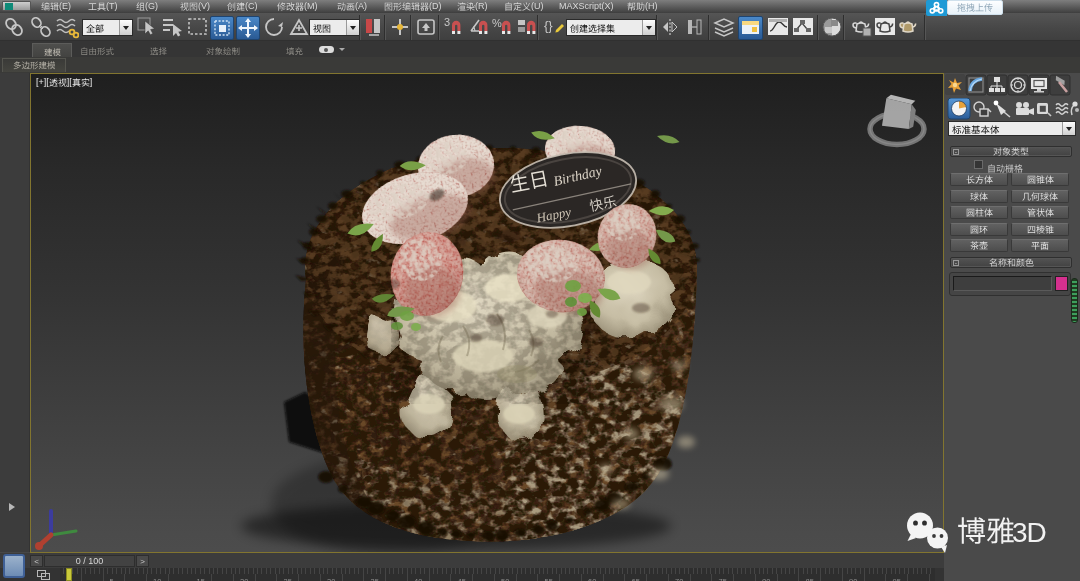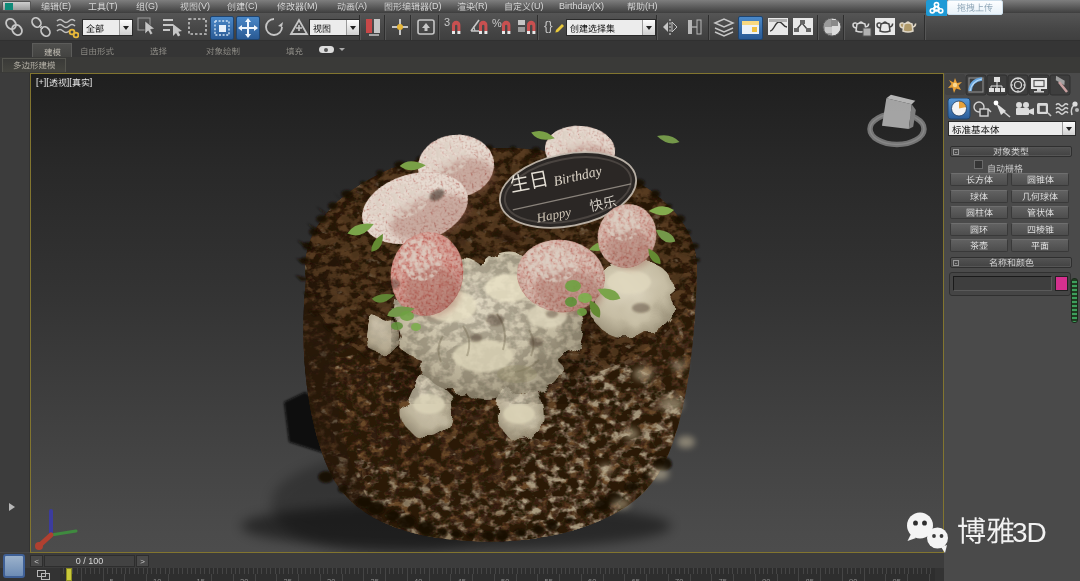--- a/index.html
+++ b/index.html
@@ -162,21 +162,21 @@
       </svg><span style="vertical-align:middle">(D)</span></div>
     <div class="mi" style="left:457px"><svg class="k " style="width:18px;height:9px;" viewBox="0 0 500 250" fill="#d9d9d9">
         <use href="#u6E32" x="0"></use>
         <use href="#u67D3" x="250"></use>
       </svg><span style="vertical-align:middle">(R)</span></div>
     <div class="mi" style="left:504px"><svg class="k " style="width:27px;height:9px;" viewBox="0 0 750 250" fill="#d9d9d9">
         <use href="#u81EA" x="0"></use>
         <use href="#u5B9A" x="250"></use>
         <use href="#u4E49" x="500"></use>
       </svg><span style="vertical-align:middle">(U)</span></div>
-    <div class="mi" style="left:559px">Birthday(X)</div>
+    <div class="mi" style="left:559px">MAXScript(X)</div>
     <div class="mi" style="left:627px"><svg class="k " style="width:18px;height:9px;" viewBox="0 0 500 250" fill="#d9d9d9">
         <use href="#u5E2E" x="0"></use>
         <use href="#u52A9" x="250"></use>
       </svg><span style="vertical-align:middle">(H)</span></div>
   </div>
 <div class="abs" style="left:926px;top:0;height:16px;z-index:60">
 <div class="abs" style="left:0;top:0;width:21px;height:16px;background:#1e9ad6;border-radius:2px 0 0 2px">
 <svg width="21" height="16" viewBox="0 0 21 16">
         <g stroke="#fff" stroke-width="2.4" fill="none">
 <path d="M10.5,5 L6.5,10.5 L14.5,10.5 Z"></path>

